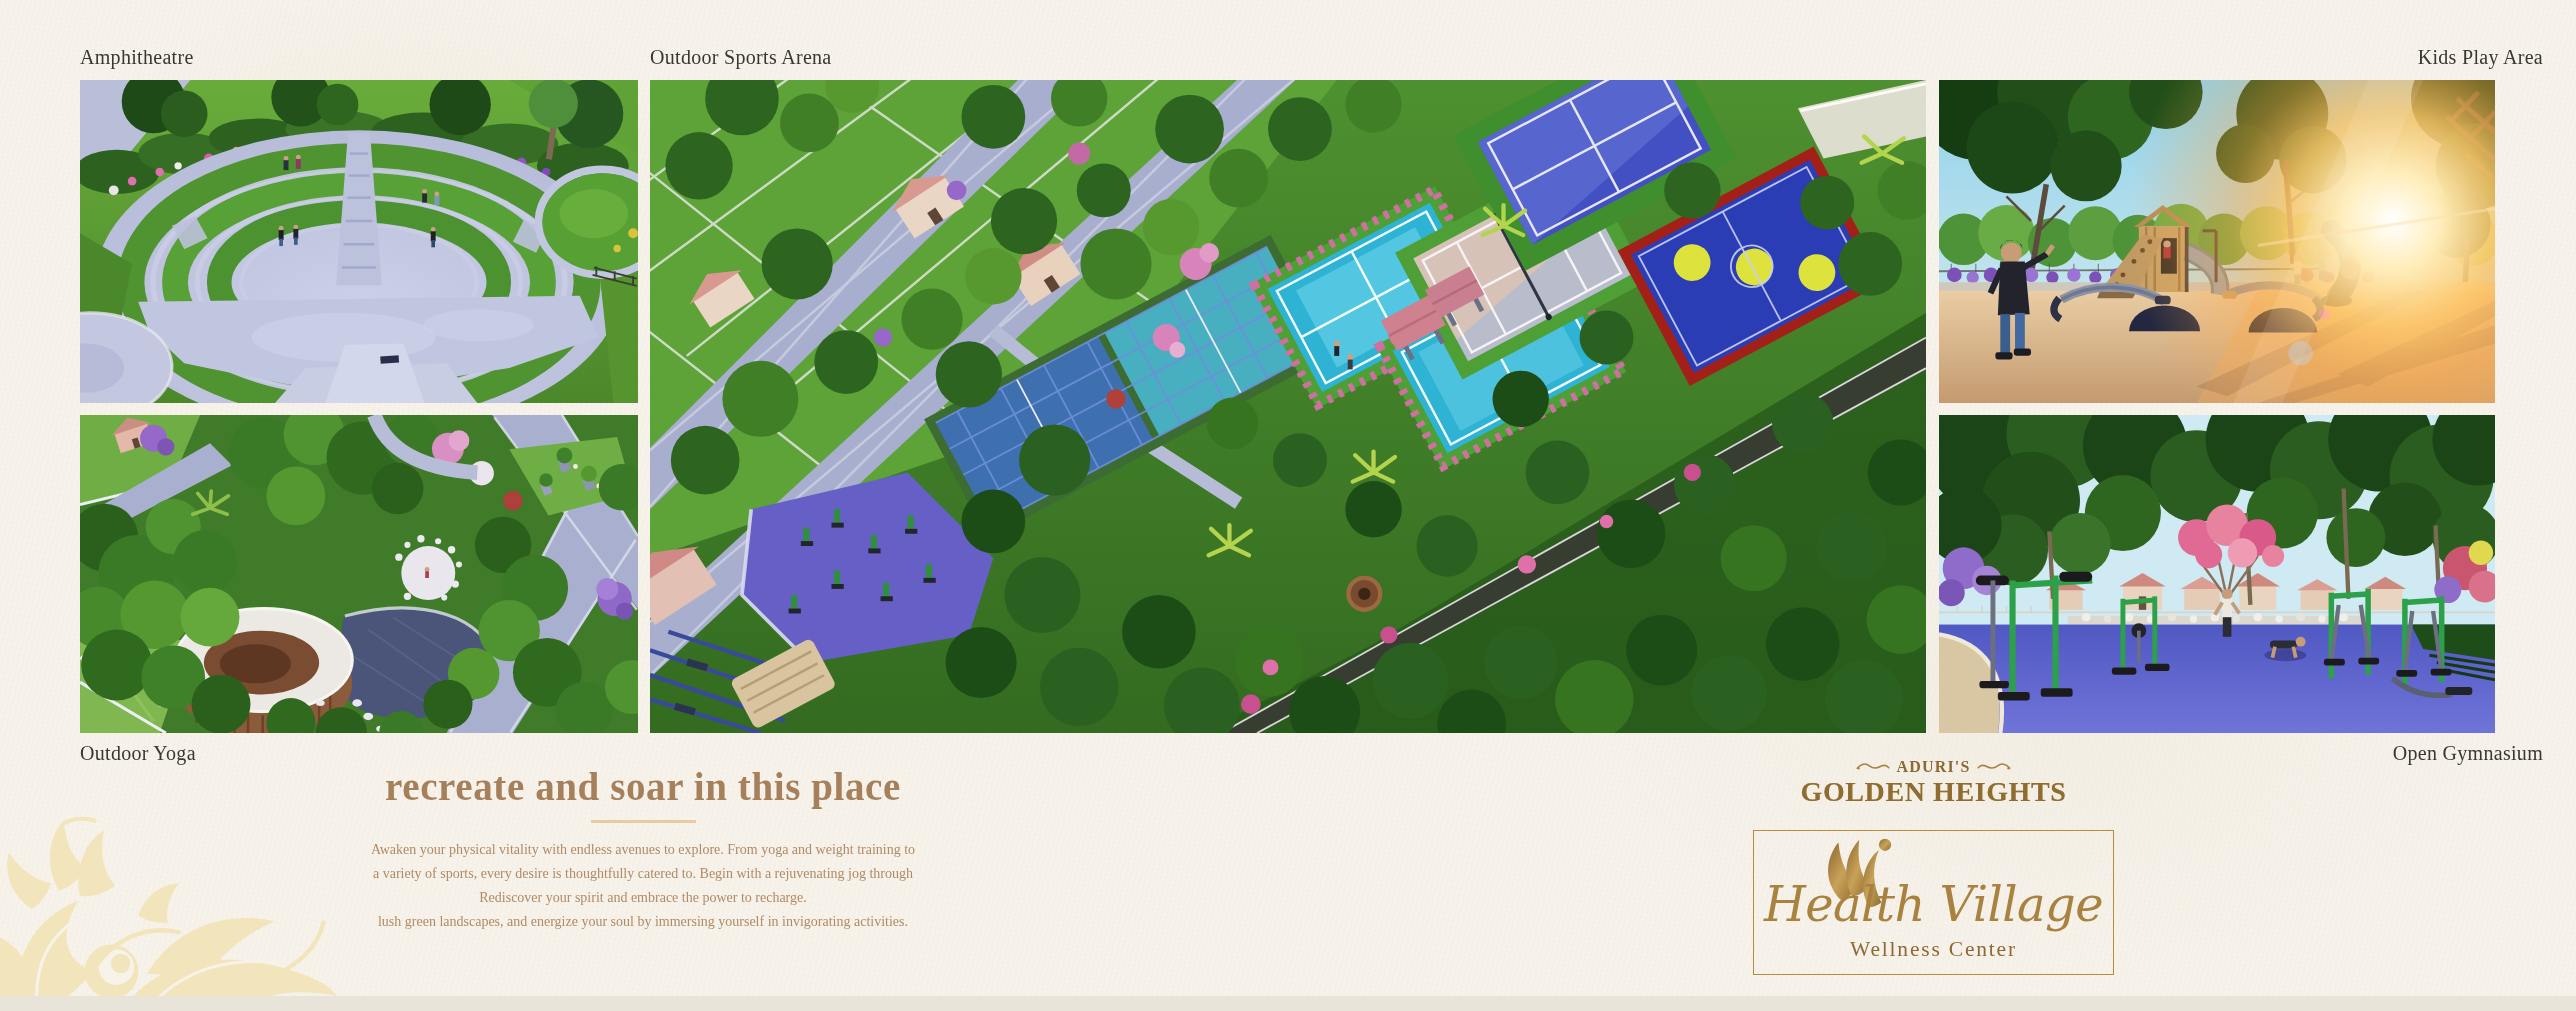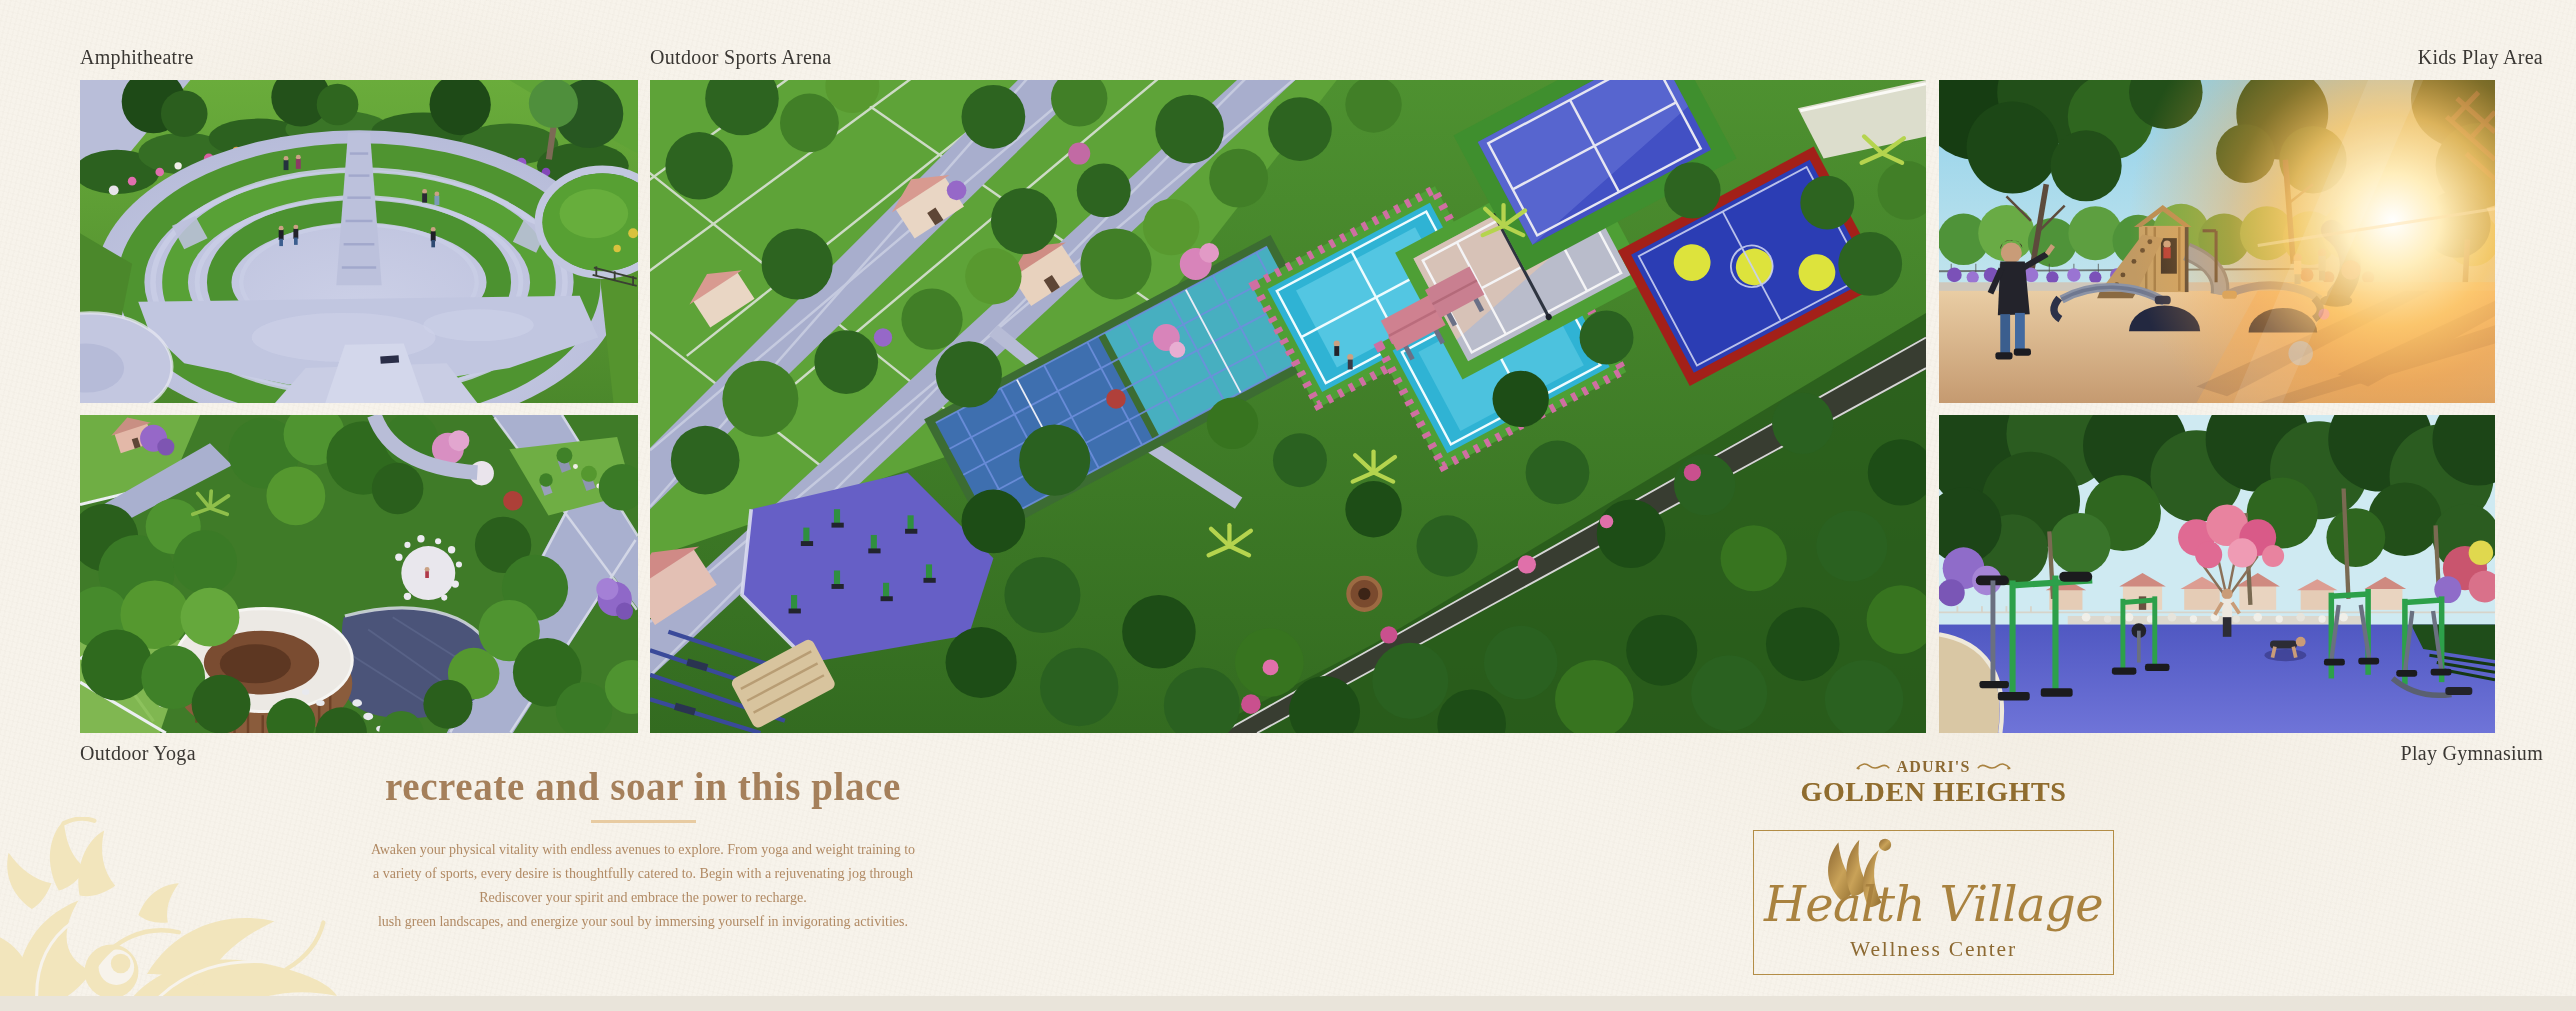--- a/index.html
+++ b/index.html
@@ -93,21 +93,21 @@
     <g fill="none" stroke="#f7f3eb" stroke-width="5" stroke-linecap="round">
       <path d="M60,300 C58,250 72,204 120,170"></path>
       <path d="M250,304 C300,250 372,228 452,238"></path>
     </g>
   </svg>
 
   <div class="photo-label lbl-amphitheatre">Amphitheatre</div>
   <div class="photo-label lbl-arena">Outdoor Sports Arena</div>
   <div class="photo-label lbl-kids">Kids Play Area</div>
   <div class="photo-label lbl-yoga">Outdoor Yoga</div>
-  <div class="photo-label lbl-gym">Play Gymnasium</div>
+  <div class="photo-label lbl-gym">Open Gymnasium</div>
 
   <div class="photo pos-amphitheatre">
     <svg viewBox="0 0 910 527" preserveAspectRatio="none" aria-hidden="true">
       <defs>
         <linearGradient id="amGrass" x1="0" y1="0" x2="0" y2="1">
           <stop offset="0" stop-color="#6aac3b"></stop>
             <stop offset="1" stop-color="#4b882b"></stop>
         </linearGradient>
         <radialGradient id="amConc" cx="50%" cy="60%" r="75%">
           <stop offset="0" stop-color="#ccd0e7"></stop>

